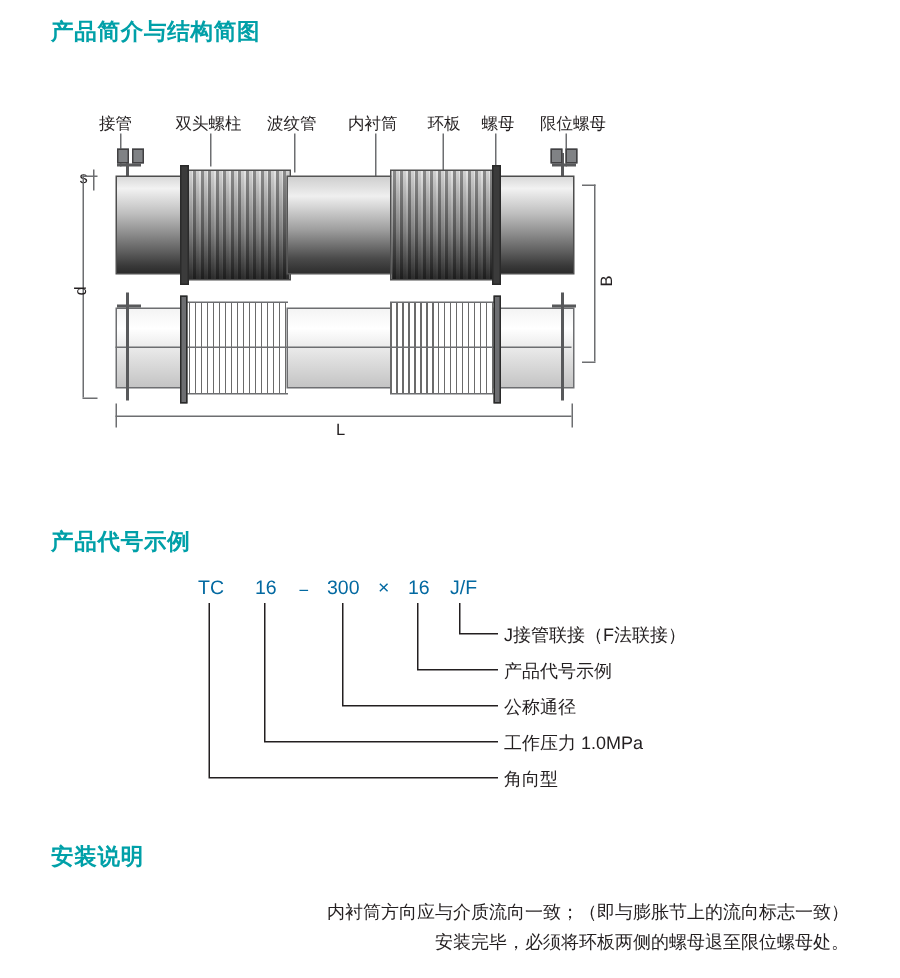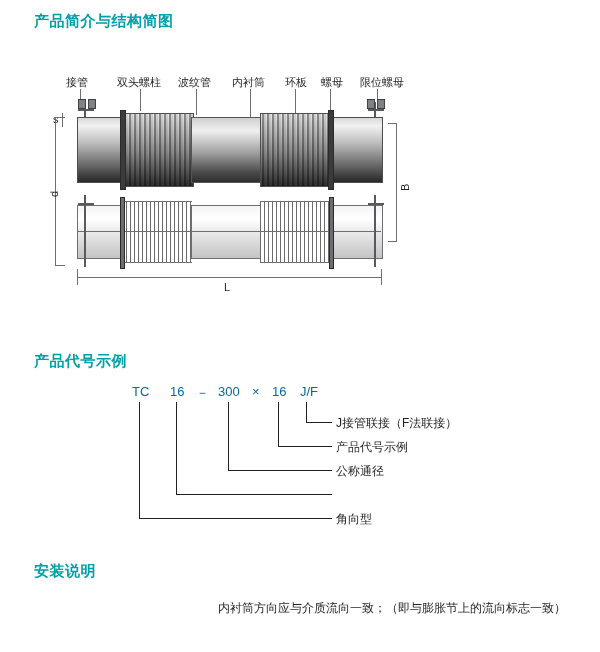--- a/index.html
+++ b/index.html
@@ -247,18 +247,20 @@
 
   <div class="cl" style="left:306px; top:44px; width:26px; height:1px;"></div>
   <div class="cl" style="left:278px; top:68px; width:54px; height:1px;"></div>
   <div class="cl" style="left:228px; top:92px; width:104px; height:1px;"></div>
   <div class="cl" style="left:176px; top:116px; width:156px; height:1px;"></div>
   <div class="cl" style="left:139px; top:140px; width:193px; height:1px;"></div>
 
   <div class="code-desc" style="left:336px; top:37px;">J接管联接（F法联接）</div>
   <div class="code-desc" style="left:336px; top:61px;">产品代号示例</div>
   <div class="code-desc" style="left:336px; top:85px;">公称通径</div>
+  <div class="code-desc" style="left:336px; top:109px;">工作压力 1.0MPa</div>
   <div class="code-desc" style="left:336px; top:133px;">角向型</div>
 </div>
 
 <div id="install-area">
   <div class="note-line">内衬筒方向应与介质流向一致；（即与膨胀节上的流向标志一致）</div>
+  <div class="note-line">安装完毕，必须将环板两侧的螺母退至限位螺母处。</div>
 </div>
 
 </body></html>

